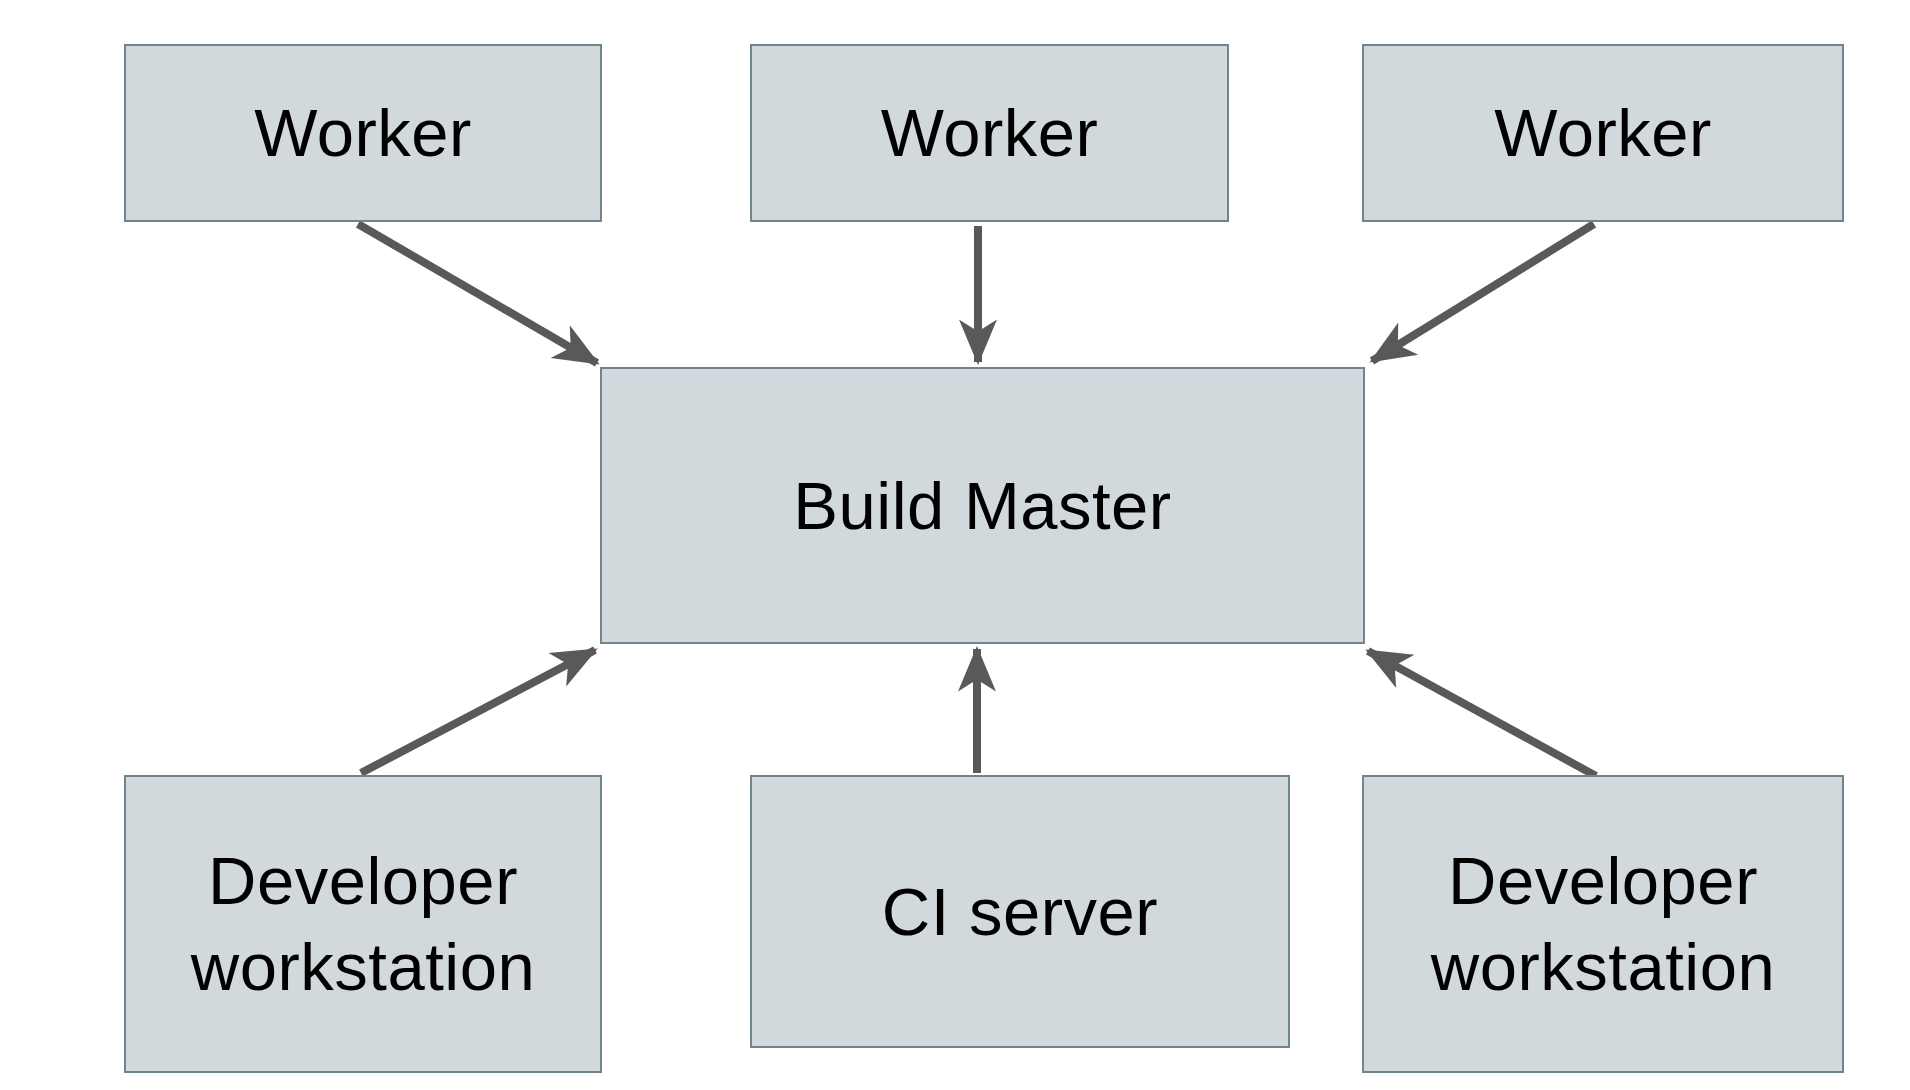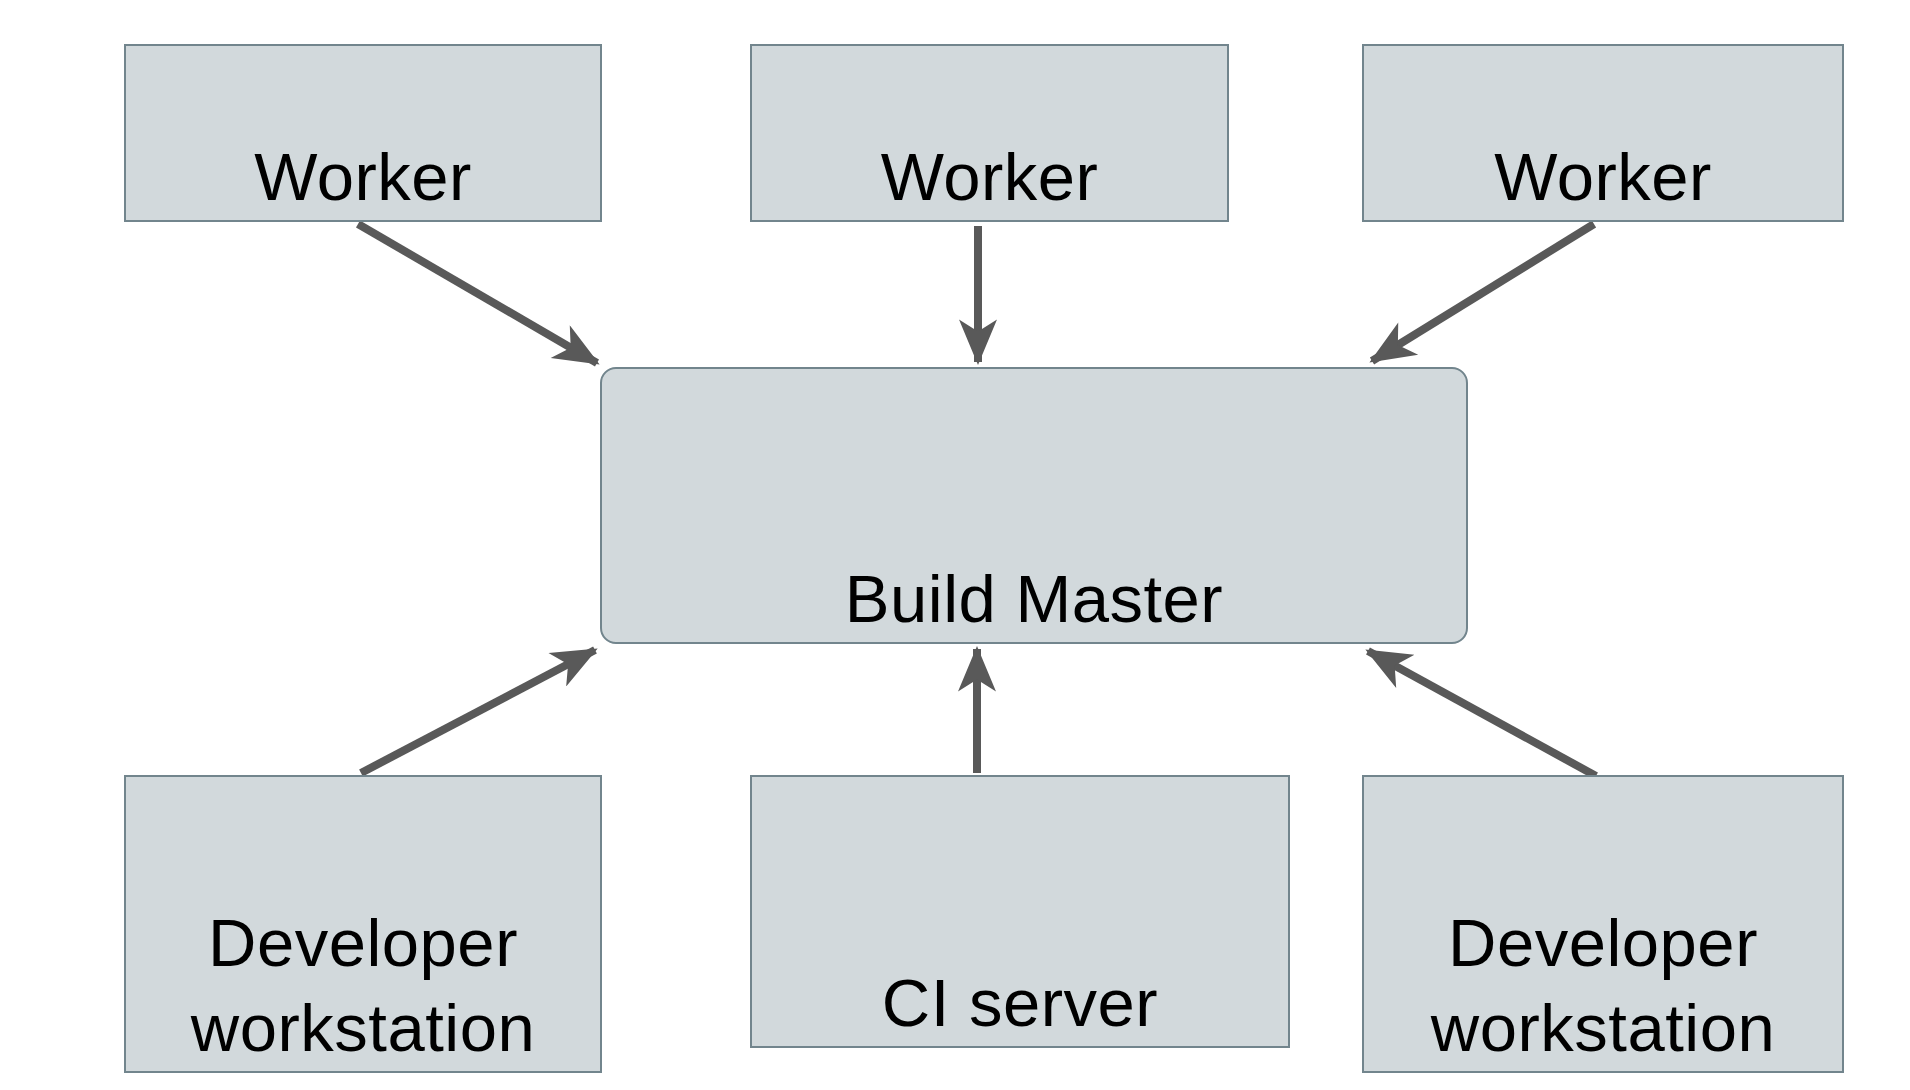--- a/index.html
+++ b/index.html
@@ -22,38 +22,38 @@
     width: 1910px;
     height: 1090px;
     pointer-events: none;
   }
   .node {
     position: absolute;
     background: #d2d9dc;
     border: 2px solid #72858d;
     box-sizing: border-box;
     display: flex;
-    align-items: flex-end;
+    align-items: center;
     justify-content: center;
     text-align: center;
     color: #000000;
     font-size: 67px;
     line-height: 1.28;
     letter-spacing: 0.5px;
   }
   .node .label {
     display: block;
     padding: 0 30px;
   }
   
   .worker-1      { left: 124px;  top: 44px;  width: 478px; height: 178px; }
   .worker-2      { left: 750px;  top: 44px;  width: 479px; height: 178px; }
   .worker-3      { left: 1362px; top: 44px;  width: 482px; height: 178px; }
   
-  .build-master  { left: 600px;  top: 367px; width: 868px; height: 277px; border-radius: 16px; }
+  .build-master  { left: 600px;  top: 367px; width: 765px; height: 277px; }
   
   .dev-ws-left   { left: 124px;  top: 775px; width: 478px; height: 298px; }
   .ci-server     { left: 750px;  top: 775px; width: 540px; height: 273px; }
   .dev-ws-right  { left: 1362px; top: 775px; width: 482px; height: 298px; }
 </style>
 </head>
 <body>
 
 <div class="canvas">
 

